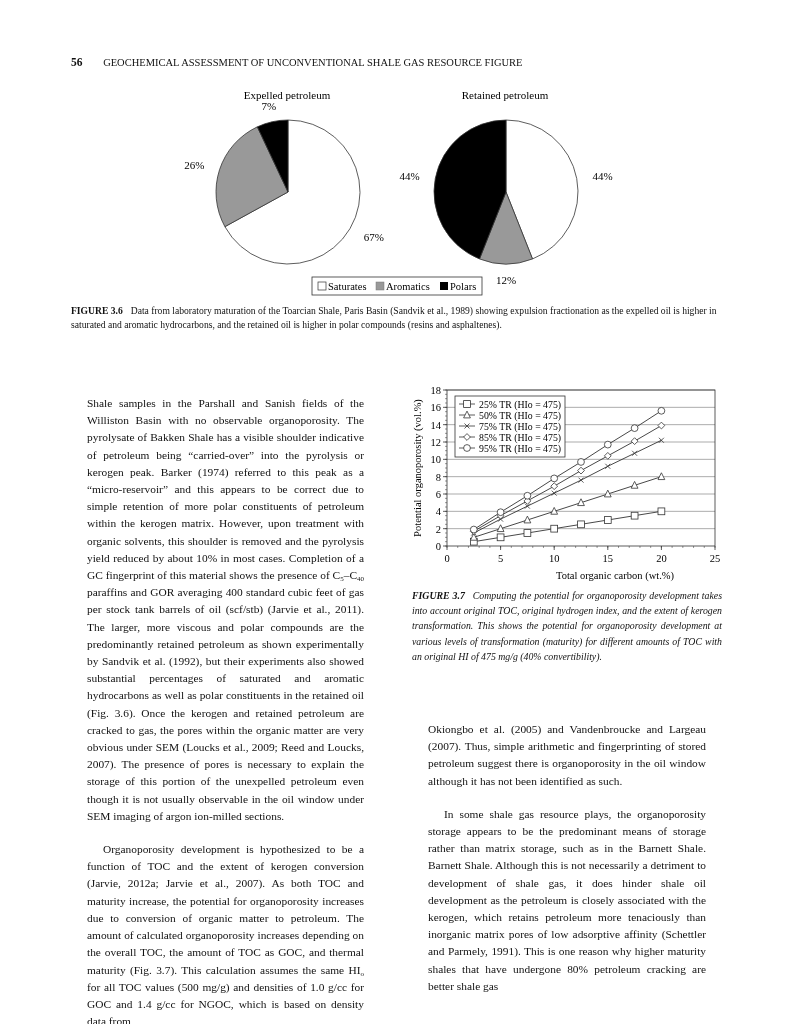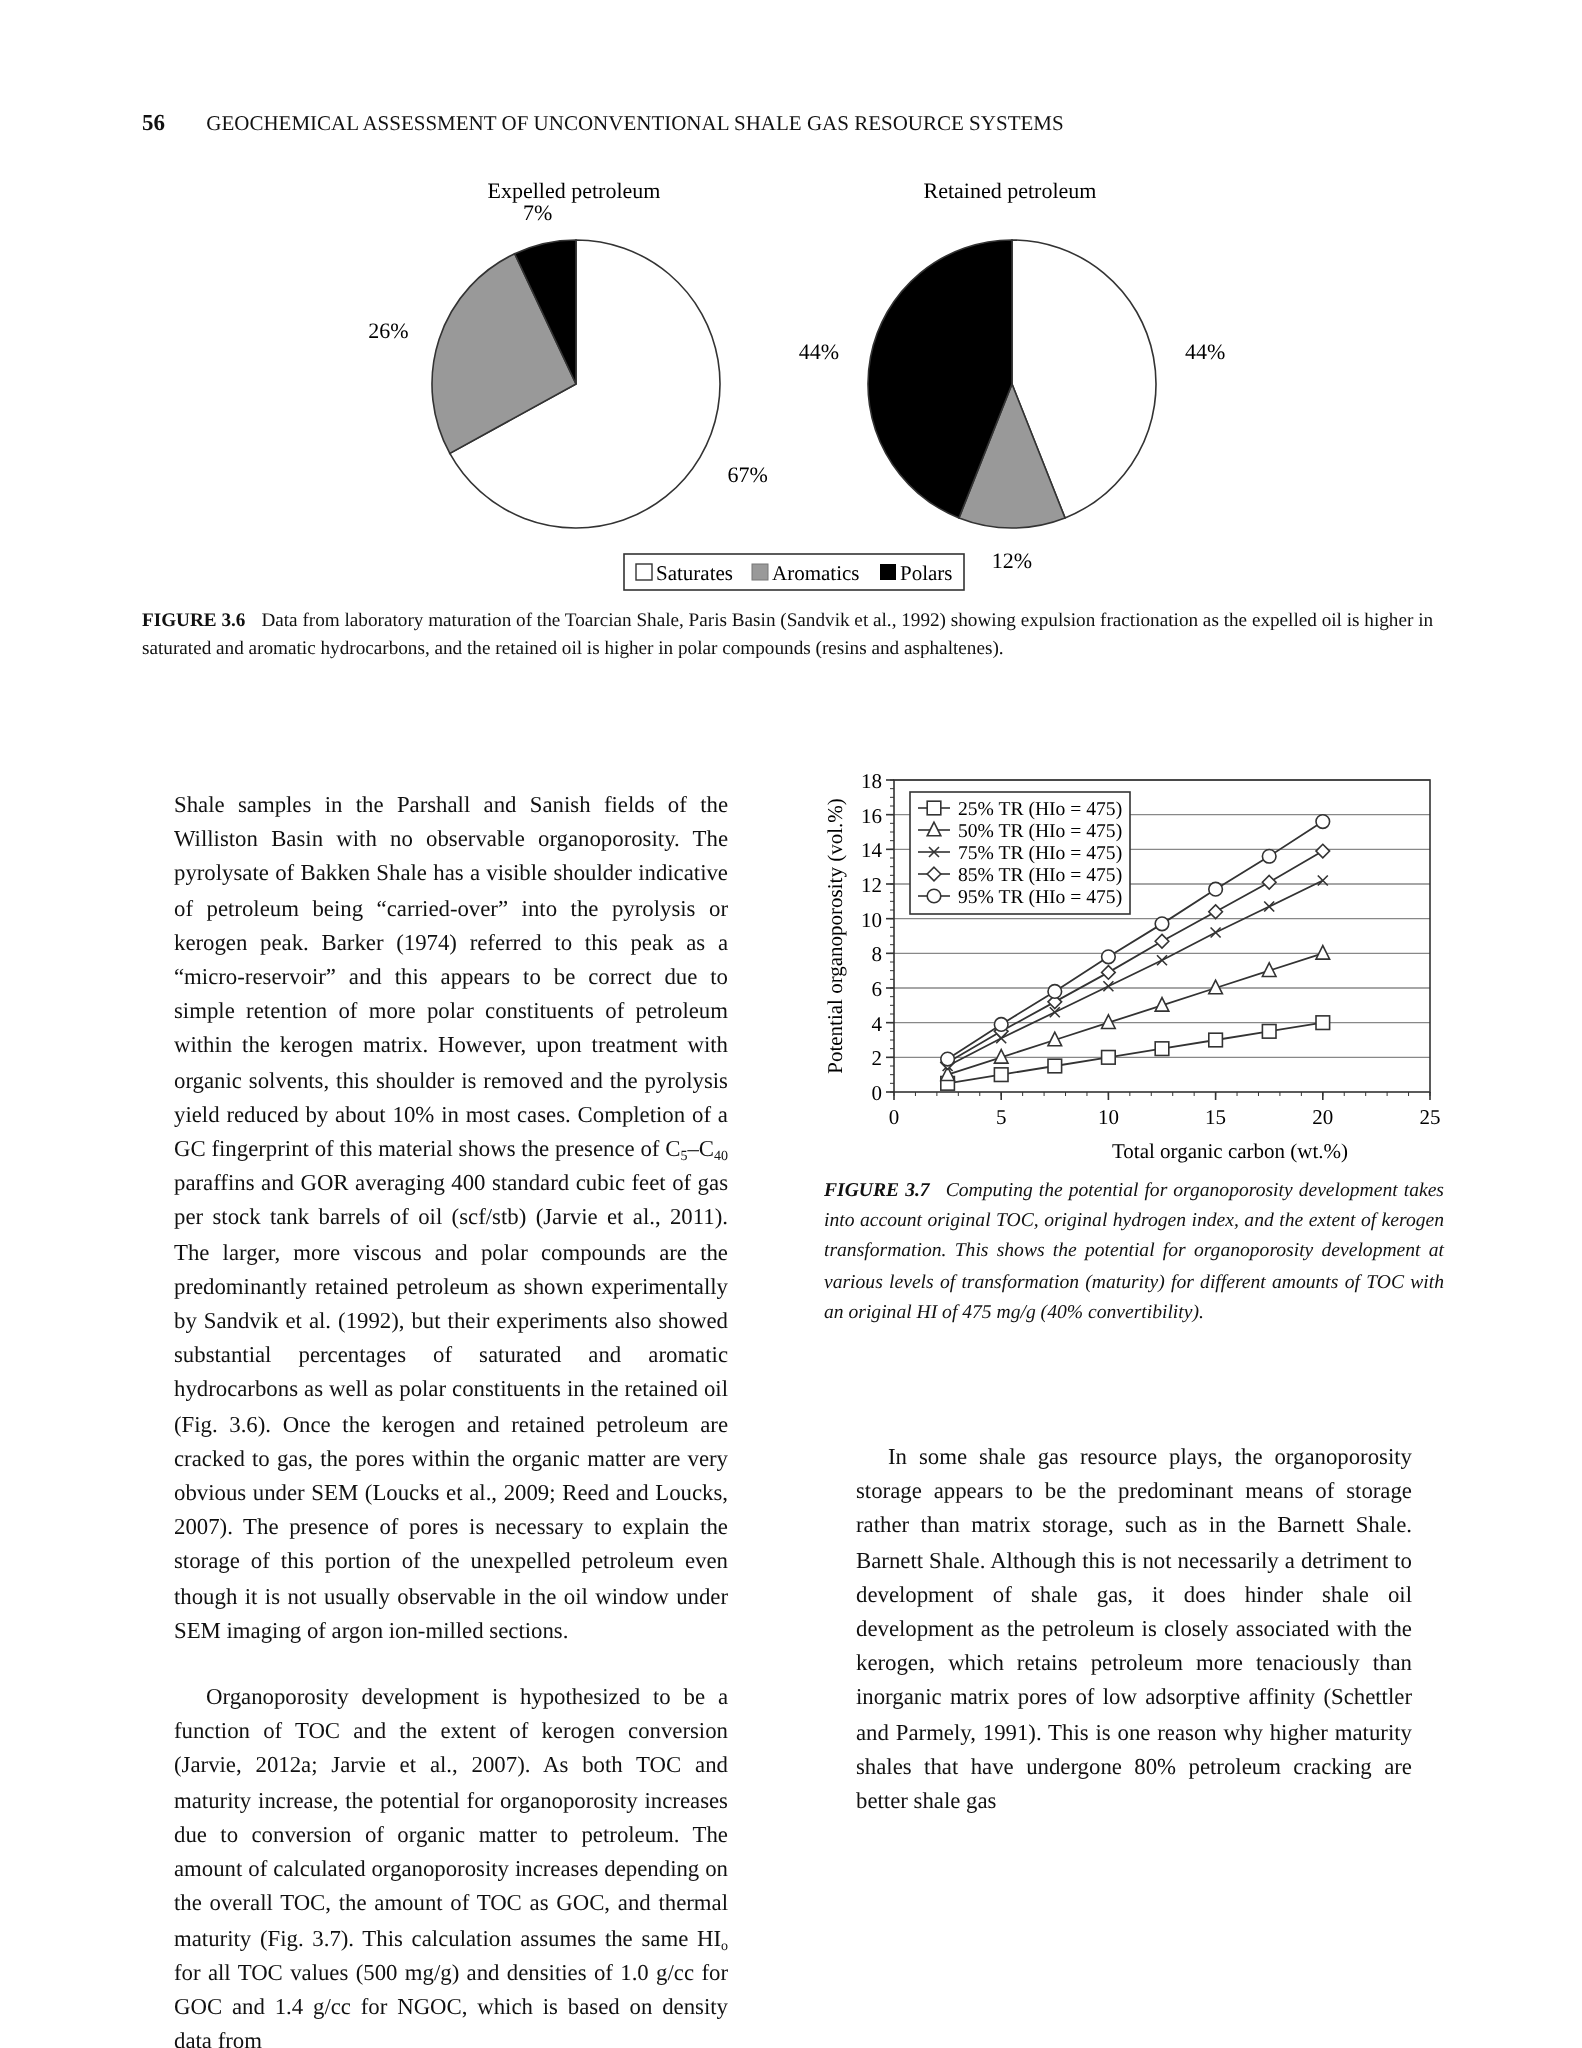--- a/index.html
+++ b/index.html
@@ -14,21 +14,21 @@
   .col p { margin:16px; }
   .col p.indent { text-indent:16px; }
   .line-svg { position:absolute; left:405px; top:380px; }
   sub { font-size:7px; vertical-align:-2px; line-height:0; }
 </style>
 </head>
 <body>
 
 <div class="header">
   <span class="pnum">56</span>
-  <span>GEOCHEMICAL ASSESSMENT OF UNCONVENTIONAL SHALE GAS RESOURCE SYSTEMS</span>
+  <span>GEOCHEMICAL ASSESSMENT OF UNCONVENTIONAL SHALE GAS RESOURCE FIGURE</span>
 </div>
 
 <svg class="pie-svg" id="pie-svg" width="440" height="215" font-family="Liberation Serif, serif" font-size="11">
   <text id="pie0-title" x="107" y="17" text-anchor="middle">Expelled petroleum</text>
   <text id="pie1-title" x="325" y="17" text-anchor="middle">Retained petroleum</text>
   <g id="pie0">
       <path d="M108,110 L108,38 A72,72 0 1 1 44.90591903684182,144.68626453532352 Z" fill="#ffffff" stroke="#333" stroke-width="0.8"></path>
       <text x="183.74529837634702" y="158.79564458603267" text-anchor="start">67%</text>
       <path d="M108,110 L44.90591903684182,144.68626453532352 A72,72 0 0 1 77.3438910073148,44.85245222244659 Z" fill="#999999" stroke="#333" stroke-width="0.8"></path>
       <text x="24.30702656602648" y="86.80650449500465" text-anchor="end">26%</text>
@@ -49,21 +49,21 @@
     <rect x="138" y="200" width="8" height="8" fill="#fff" stroke="#333" stroke-width="0.7"></rect>
     <text x="148" y="208" font-size="10.5">Saturates</text>
     <rect x="196" y="200" width="8" height="8" fill="#999" stroke="#777" stroke-width="0.5"></rect>
     <text x="206" y="208" font-size="10.5">Aromatics</text>
     <rect x="260" y="200" width="8" height="8" fill="#000"></rect>
     <text x="270" y="208" font-size="10.5">Polars</text>
   </g>
 </svg>
 
 <div class="fig-caption" style="left:71px; top:304px; width:655px;">
-  <b>FIGURE 3.6</b><span>Data from laboratory maturation of the Toarcian Shale, Paris Basin (Sandvik et al., 1992) showing expulsion fractionation as the expelled oil is higher in saturated and aromatic hydrocarbons, and the retained oil is higher in polar compounds (resins and asphaltenes).</span>
+  <b>FIGURE 3.6</b><span>Data from laboratory maturation of the Toarcian Shale, Paris Basin (Sandvik et al., 1989) showing expulsion fractionation as the expelled oil is higher in saturated and aromatic hydrocarbons, and the retained oil is higher in polar compounds (resins and asphaltenes).</span>
 </div>
 
 <div class="col" style="left:71px; top:379px; width:309px;">
   <p><span>Shale samples in the Parshall and Sanish fields of the Williston Basin with no observable organoporosity. The pyrolysate of Bakken Shale has a visible shoulder indicative of petroleum being “carried-over” into the pyrolysis or kerogen peak. Barker (1974) referred to this peak as a “micro-reservoir” and this appears to be correct due to simple retention of more polar constituents of petroleum within the kerogen matrix. However, upon treatment with organic solvents, this shoulder is removed and the pyrolysis yield reduced by about 10% in most cases. Completion of a GC fingerprint of this material shows the presence of C</span><sub>5</sub><span>–C</span><sub>40</sub><span> paraffins and GOR averaging 400 standard cubic feet of gas per stock tank barrels of oil (scf/stb) (Jarvie et al., 2011). The larger, more viscous and polar compounds are the predominantly retained petroleum as shown experimentally by Sandvik et al. (1992), but their experiments also showed substantial percentages of saturated and aromatic hydrocarbons as well as polar constituents in the retained oil (Fig. 3.6). Once the kerogen and retained petroleum are cracked to gas, the pores within the organic matter are very obvious under SEM (Loucks et al., 2009; Reed and Loucks, 2007). The presence of pores is necessary to explain the storage of this portion of the unexpelled petroleum even though it is not usually observable in the oil window under SEM imaging of argon ion-milled sections.</span></p>
   <p class="indent"><span>Organoporosity development is hypothesized to be a function of TOC and the extent of kerogen conversion (Jarvie, 2012a; Jarvie et al., 2007). As both TOC and maturity increase, the potential for organoporosity increases due to conversion of organic matter to petroleum. The amount of calculated organoporosity increases depending on the overall TOC, the amount of TOC as GOC, and thermal maturity (Fig. 3.7). This calculation assumes the same HI</span><sub>o</sub><span> for all TOC values (500 mg/g) and densities of 1.0 g/cc for GOC and 1.4 g/cc for NGOC, which is based on density data from</span></p>
 </div>
 
 <svg class="line-svg" id="line-svg" width="325" height="205" font-family="Liberation Serif, serif" font-size="11">
   <g id="line-grid">
       <line x1="42" x2="310" y1="148.66666666666666" y2="148.66666666666666" stroke="#888" stroke-width="0.7"></line>
@@ -251,14 +251,15 @@
     </g>
   <text id="line-xlabel" x="210" y="199" text-anchor="middle" font-size="10.5">Total organic carbon (wt.%)</text>
   <text id="line-ylabel" x="0" y="0" text-anchor="middle" font-size="10.5" transform="translate(16,88) rotate(-90)">Potential organoporosity (vol.%)</text>
 </svg>
 
 <div class="fig-caption" style="left:412px; top:588px; width:310px; font-size:9.8px; line-height:15.2px; text-align:justify;font-style:italic;">
   <b>FIGURE 3.7</b><span>Computing the potential for organoporosity development takes into account original TOC, original hydrogen index, and the extent of kerogen transformation. This shows the potential for organoporosity development at various levels of transformation (maturity) for different amounts of TOC with an original HI of 475 mg/g (40% convertibility).</span>
 </div>
 
 <div class="col" style="left:412px; top:705px; width:310px;">
+  <p>Okiongbo et al. (2005) and Vandenbroucke and Largeau (2007). Thus, simple arithmetic and fingerprinting of stored petroleum suggest there is organoporosity in the oil window although it has not been identified as such.</p>
   <p class="indent">In some shale gas resource plays, the organoporosity storage appears to be the predominant means of storage rather than matrix storage, such as in the Barnett Shale. Barnett Shale. Although this is not necessarily a detriment to development of shale gas, it does hinder shale oil development as the petroleum is closely associated with the kerogen, which retains petroleum more tenaciously than inorganic matrix pores of low adsorptive affinity (Schettler and Parmely, 1991). This is one reason why higher maturity shales that have undergone 80% petroleum cracking are better shale gas</p>
 </div>
 
 </body></html>

